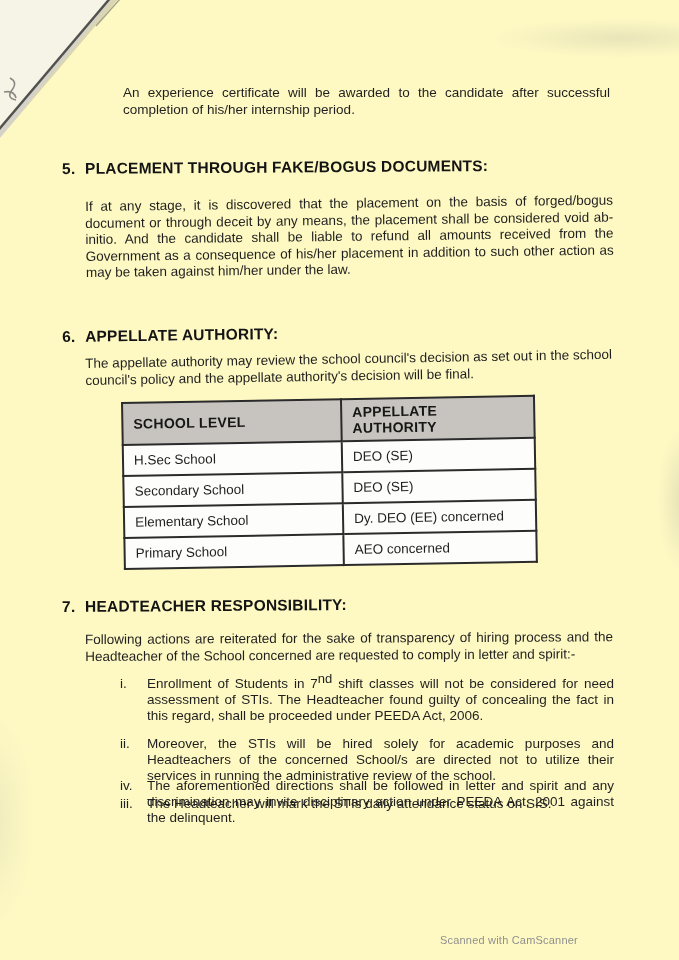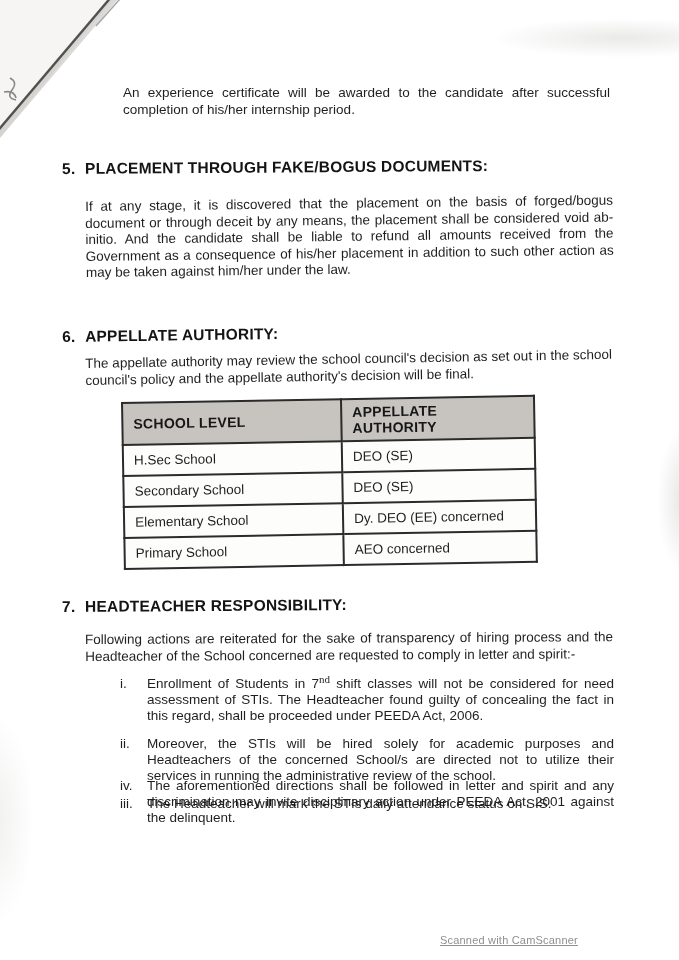--- a/index.html
+++ b/index.html
@@ -1,21 +1,21 @@
 <!DOCTYPE html>
 <html><head>
 <meta charset="utf-8">
 <style>
   html, body { margin: 0; padding: 0; background: #e9e9e7; }
   .page {
     position: relative;
     width: 679px;
     height: 960px;
     margin: 0 auto;
-    background: #ffffff;
+    background: #fef9c3;
     overflow: hidden;
     font-family: "Liberation Sans", sans-serif;
     color: #1f1f1f;
   }
   
   .crease-svg { position: absolute; left: 0; top: 0; z-index: 1; }
   .smudge-tr {
     position: absolute; right: 0; top: 18px; width: 190px; height: 40px;
     background: radial-gradient(ellipse at 70% 50%, rgba(160,158,152,0.22), rgba(160,158,152,0) 70%);
   }
@@ -68,25 +68,25 @@
   .list-item {
     position: absolute; left: 120px; width: 494px; display: flex;
     font-size: 13.5px; line-height: 16px;
   }
   .list-marker { width: 27px; flex: none; }
   .list-text { margin: 0; width: 467px; text-align: justify; }
   .li1 { top: 676px; }
   .li2 { top: 736px; justify-content: space-between; }
   .li3 { top: 796px; }
   .li4 { top: 778px; }
-  sup { font-size: 11px; line-height: 0; font-family: Liberation Serif, serif; }
+  sup { font-size: 13px; line-height: 0; }
 
   .watermark {
     position: absolute; left: 440px; top: 934px;
-    font-size: 11px; color: #8f8f8f; letter-spacing: 0.2px; text-decoration: underline;
+    font-size: 11px; color: #8f8f8f; letter-spacing: 0.2px;
   }
 </style>
 </head>
 <body>
 
 <div class="page">
 
   <svg class="crease-svg" width="180" height="190" viewBox="0 0 180 190">
     <polygon points="0,0 112,0 0,138" fill="#f4f3f0" opacity="0.8"></polygon>
     <line x1="118" y1="-6" x2="-8" y2="142" stroke="#9a9892" stroke-width="7" opacity="0.35"></line>

